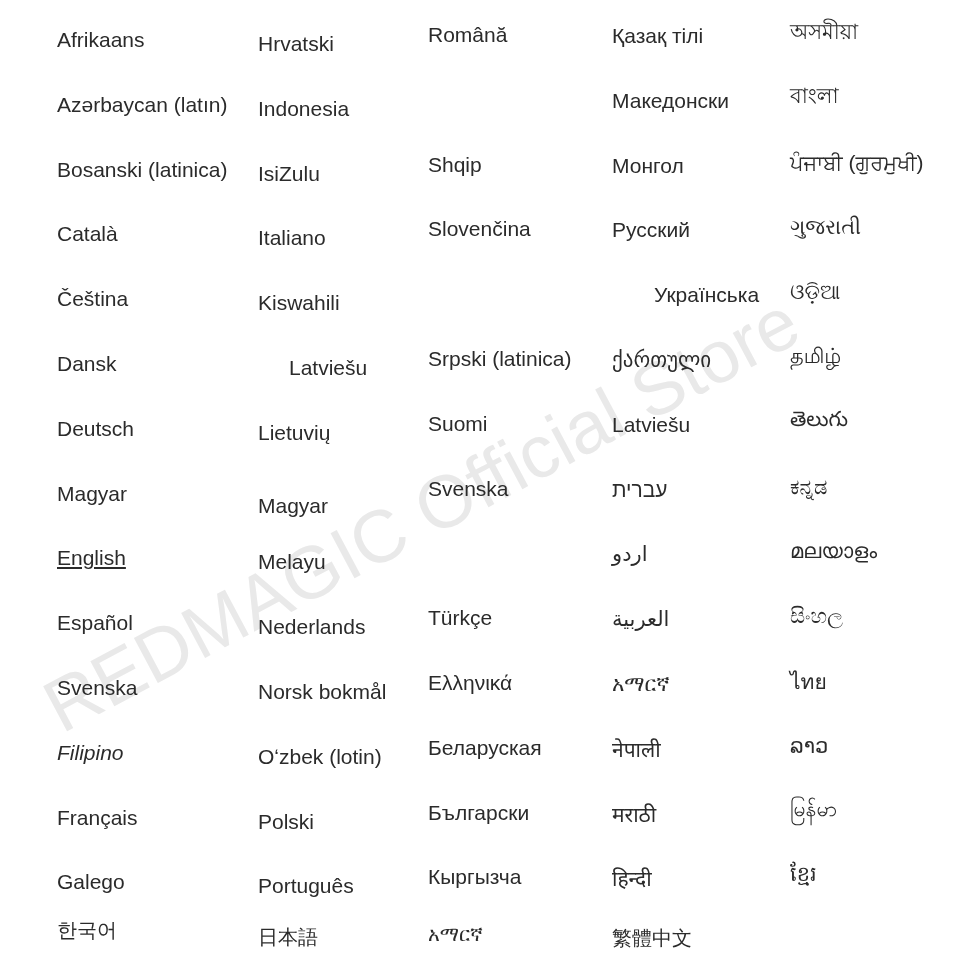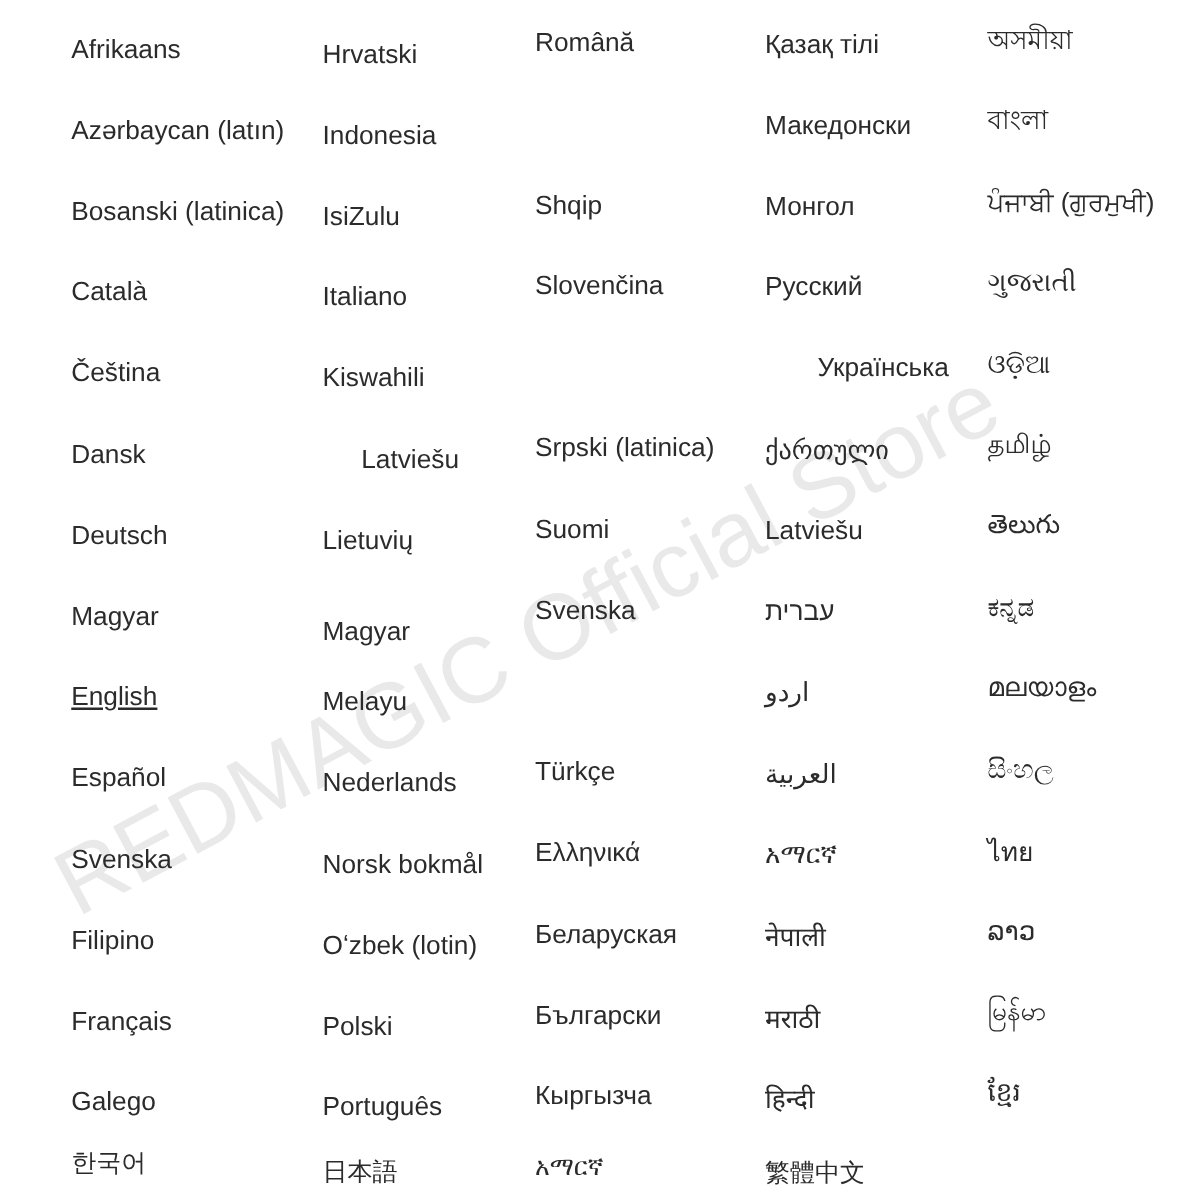--- a/index.html
+++ b/index.html
@@ -60,21 +60,21 @@
       <div class="lang" style="left: 57px; top: 82.8px;">Azərbaycan (latın)</div>
       <div class="lang" style="left: 57px; top: 147.6px;">Bosanski (latinica)</div>
       <div class="lang" style="left: 57px; top: 212.4px;">Català</div>
       <div class="lang" style="left: 57px; top: 277.2px;">Čeština</div>
       <div class="lang" style="left: 57px; top: 342px;">Dansk</div>
       <div class="lang" style="left: 57px; top: 406.8px;">Deutsch</div>
       <div class="lang" style="left: 57px; top: 471.6px;">Magyar</div>
       <div class="lang" style="left: 57px; top: 536.4px; text-decoration: underline;">English</div>
       <div class="lang" style="left: 57px; top: 601.2px;">Español</div>
       <div class="lang" style="left: 57px; top: 666px;">Svenska</div>
-      <div class="lang" style="left: 57px; top: 730.8px;">Filipino</div>
+      <div class="lang" style="left: 57px; top: 730.8px; font-style: italic;">Filipino</div>
       <div class="lang" style="left: 57px; top: 795.6px;">Français</div>
       <div class="lang" style="left: 57px; top: 860.4px;">Galego</div>
       <div class="lang cjk-row" style="left: 57px; top: 908px;">한국어</div>
       <div class="lang" style="left: 258px; top: 22px;">Hrvatski</div>
       <div class="lang" style="left: 258px; top: 86.8px;">Indonesia</div>
       <div class="lang" style="left: 258px; top: 151.6px;">IsiZulu</div>
       <div class="lang" style="left: 258px; top: 216.4px;">Italiano</div>
       <div class="lang" style="left: 258px; top: 281.2px;">Kiswahili</div>
       <div class="lang" style="left: 258px; top: 346px; margin-left: 31px;">Latviešu</div>
       <div class="lang" style="left: 258px; top: 410.8px;">Lietuvių</div>

